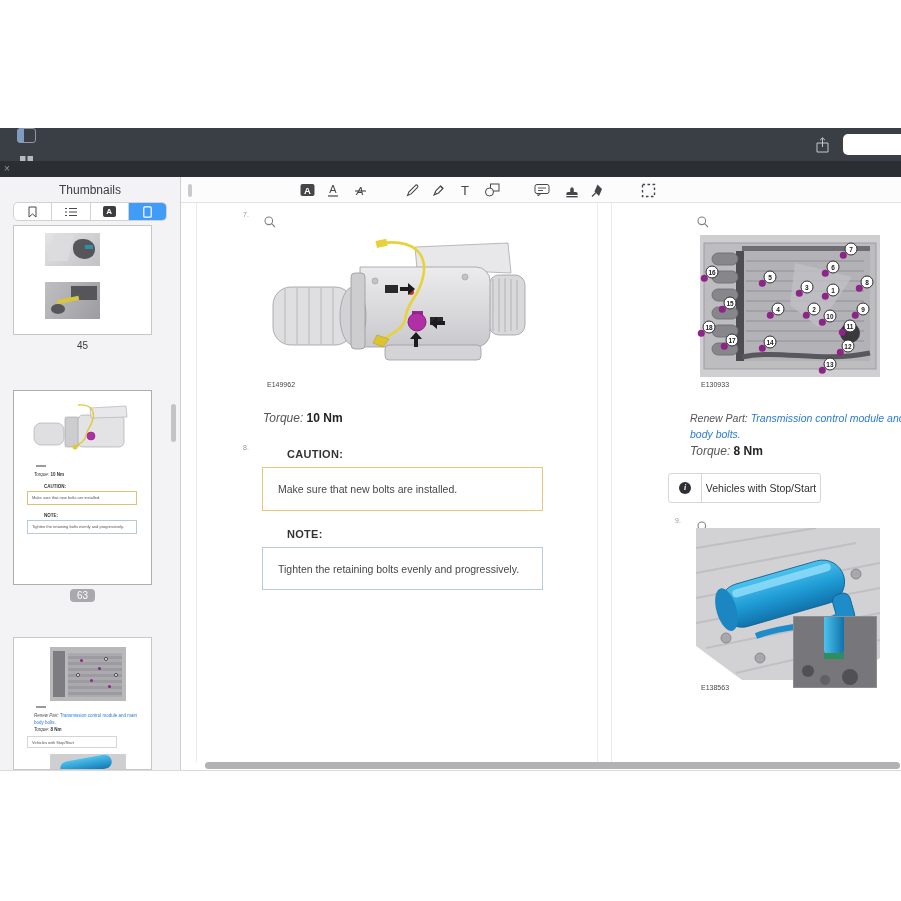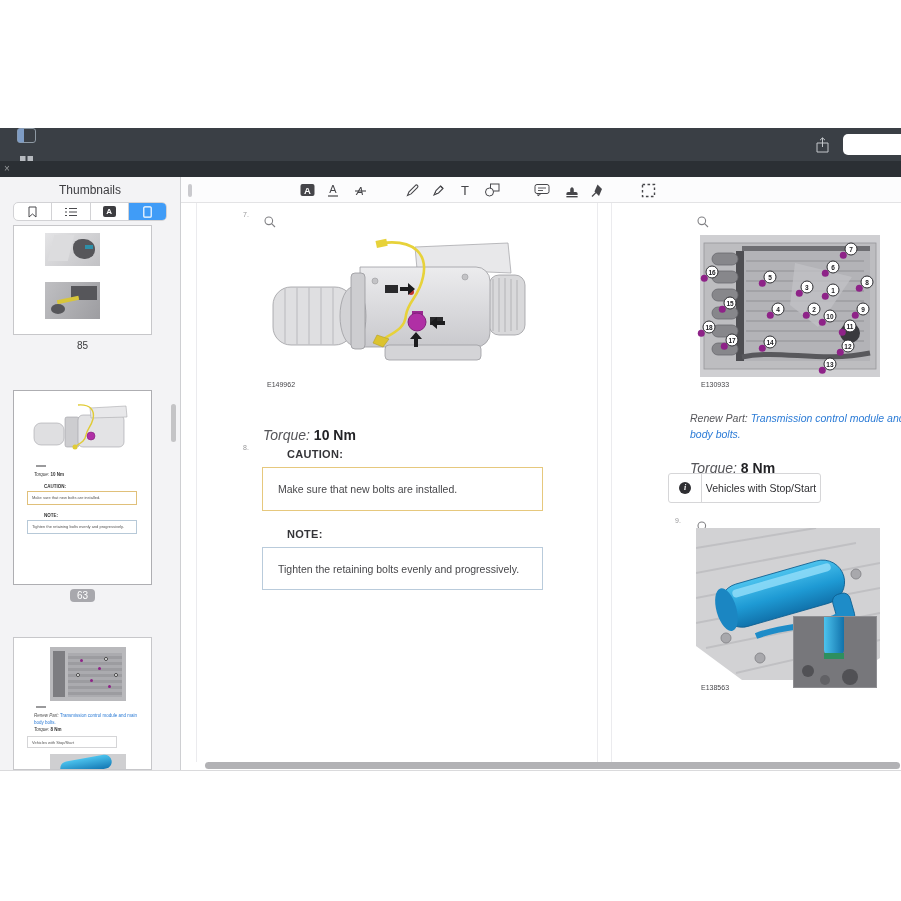--- a/index.html
+++ b/index.html
@@ -67,21 +67,21 @@
     background:#cacace; border-radius:2px; }
   .atool { position:absolute; top:5px; width:16px; height:16px; display:flex;
     align-items:center; justify-content:center; }
 
   .viewport { position:absolute; left:0; top:26px; width:720px; height:559px;
     background:#fff; overflow:hidden; }
   .hairline-v { position:absolute; top:0; width:1px; height:559px; background:#ebebee; }
 
   .step-num { position:absolute; font-size:7px; color:#98989a; }
   .fig-label { position:absolute; font-size:7px; color:#46464a; }
-  .torque-line { position:absolute; font-size:14px; color:#56565a;margin-top:16px; }
+  .torque-line { position:absolute; font-size:12px; color:#56565a; }
   .torque-line .lbl { font-style:italic; }
   .torque-line .val { font-weight:bold; color:#232326; font-style:normal; }
   .doc-h { position:absolute; font-size:11px; font-weight:bold; color:#343438; letter-spacing:.3px; }
   .doc-box { position:absolute; background:#fff; display:flex; align-items:center;
     font-size:10.5px; color:#47474a; padding-left:15px; }
   .caution-box { border:1px solid #e6c87d; }
   .note-box { border:1px solid #b9cbdb; }
   .renew-line { position:absolute; font-size:10.5px; font-style:italic; white-space:nowrap; }
   .renew-lbl { color:#56565a; }
   .renew-link { color:#2b7bd6; }
@@ -194,21 +194,21 @@
       <div class="mini-dark" style="left:28px; top:6px; width:22px; height:20px; border-radius:40% 50% 45% 50%;"></div>
       <div style="position:absolute; left:40px; top:12px; width:8px; height:4px; background:#2e8fa8;"></div>
       <div style="position:absolute; left:6px; top:2px; width:20px; height:26px; background:#dcdcde; transform:skewX(-14deg);"></div>
     </div>
     <div class="mini-photo" style="left:31px; top:56px; width:55px; height:37px; background:linear-gradient(120deg,#bfbfc2,#9d9da1);">
       <div class="mini-dark" style="left:26px; top:4px; width:26px; height:14px;"></div>
       <div style="position:absolute; left:12px; top:16px; width:22px; height:4px; background:#d8c63a; transform:rotate(-12deg);"></div>
       <div class="mini-dark" style="left:6px; top:22px; width:14px; height:10px; border-radius:50%;"></div>
     </div>
   </div>
-  <div class="thumb-label" style="top:163px;">85</div>
+  <div class="thumb-label" style="top:163px;">45</div>
 
   <div class="thumb selected" style="left:13px; top:213px; width:139px; height:195px;">
     <svg class="figure" style="left:18px; top:10px;" width="105" height="58" viewBox="0 0 105 58">
       <rect x="2" y="22" width="30" height="22" rx="7" fill="#dfdfe1" stroke="#a5a5a9" stroke-width="0.6"></rect>
       <rect x="33" y="16" width="14" height="30" rx="2" fill="#cdcdd0" stroke="#a0a0a4" stroke-width="0.6"></rect>
       <rect x="46" y="14" width="46" height="32" rx="5" fill="#e3e3e5" stroke="#a0a0a4" stroke-width="0.6"></rect>
       <polygon points="58,7 94,5 95,16 59,17" fill="#e8e8ea" stroke="#a9a9ad" stroke-width="0.6"></polygon>
       <path d="M46,4 C58,3 63,9 61,18 C59,26 55,28 54,34" fill="none" stroke="#e0cb36" stroke-width="1.4"></path>
       <path d="M54,34 C53,40 49,42 44,45" fill="none" stroke="#e0cb36" stroke-width="1.4"></path>
       <circle cx="59" cy="35" r="4" fill="#b02fa5" stroke="#83207c" stroke-width="0.6"></circle>

